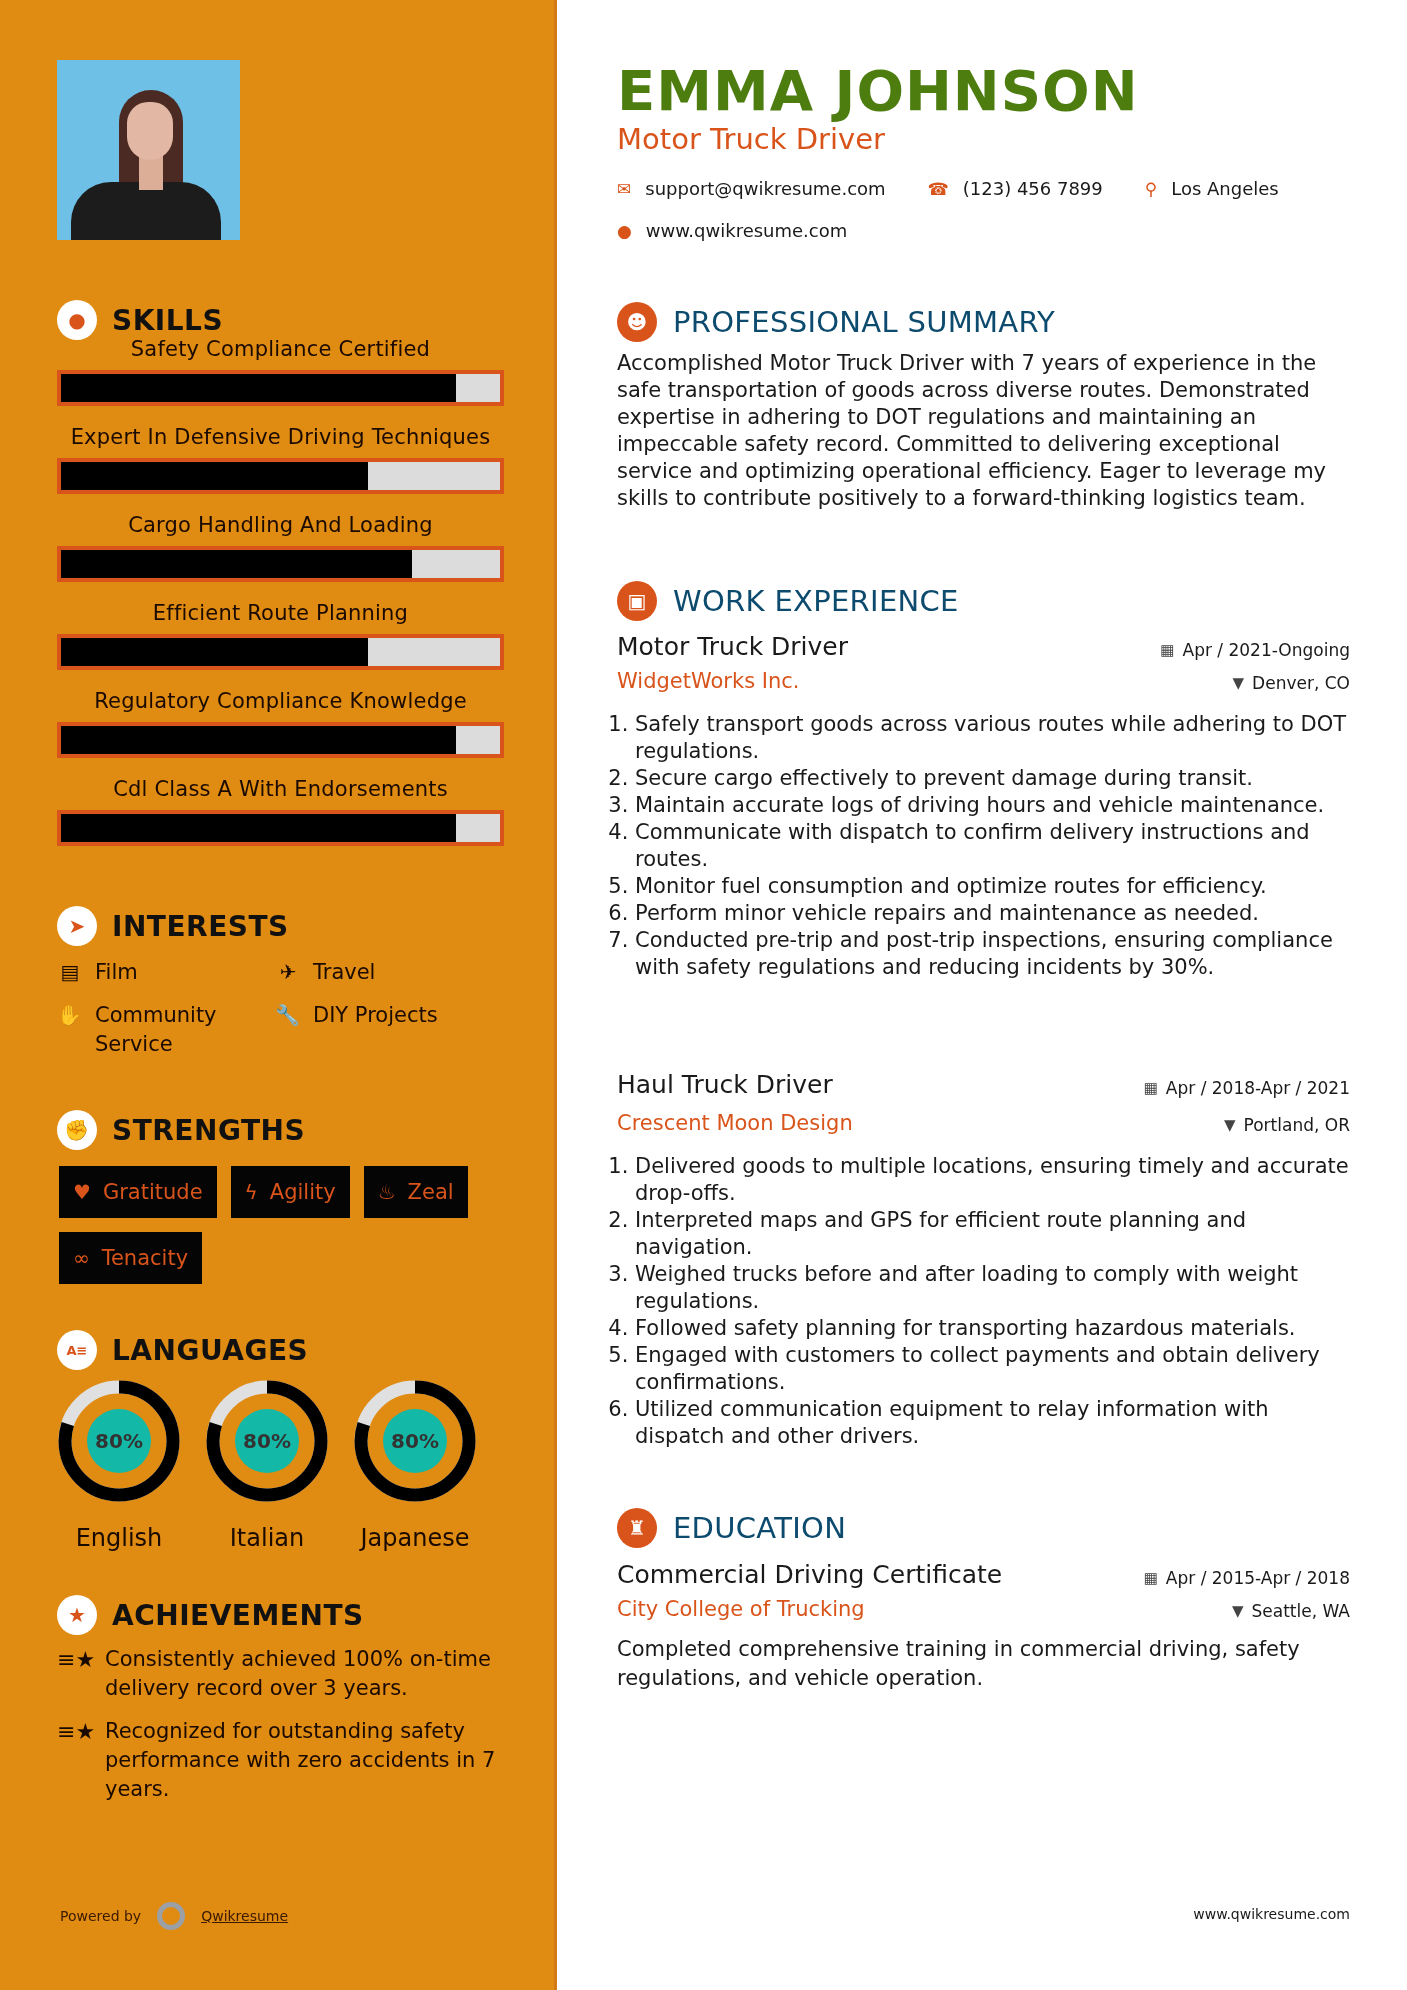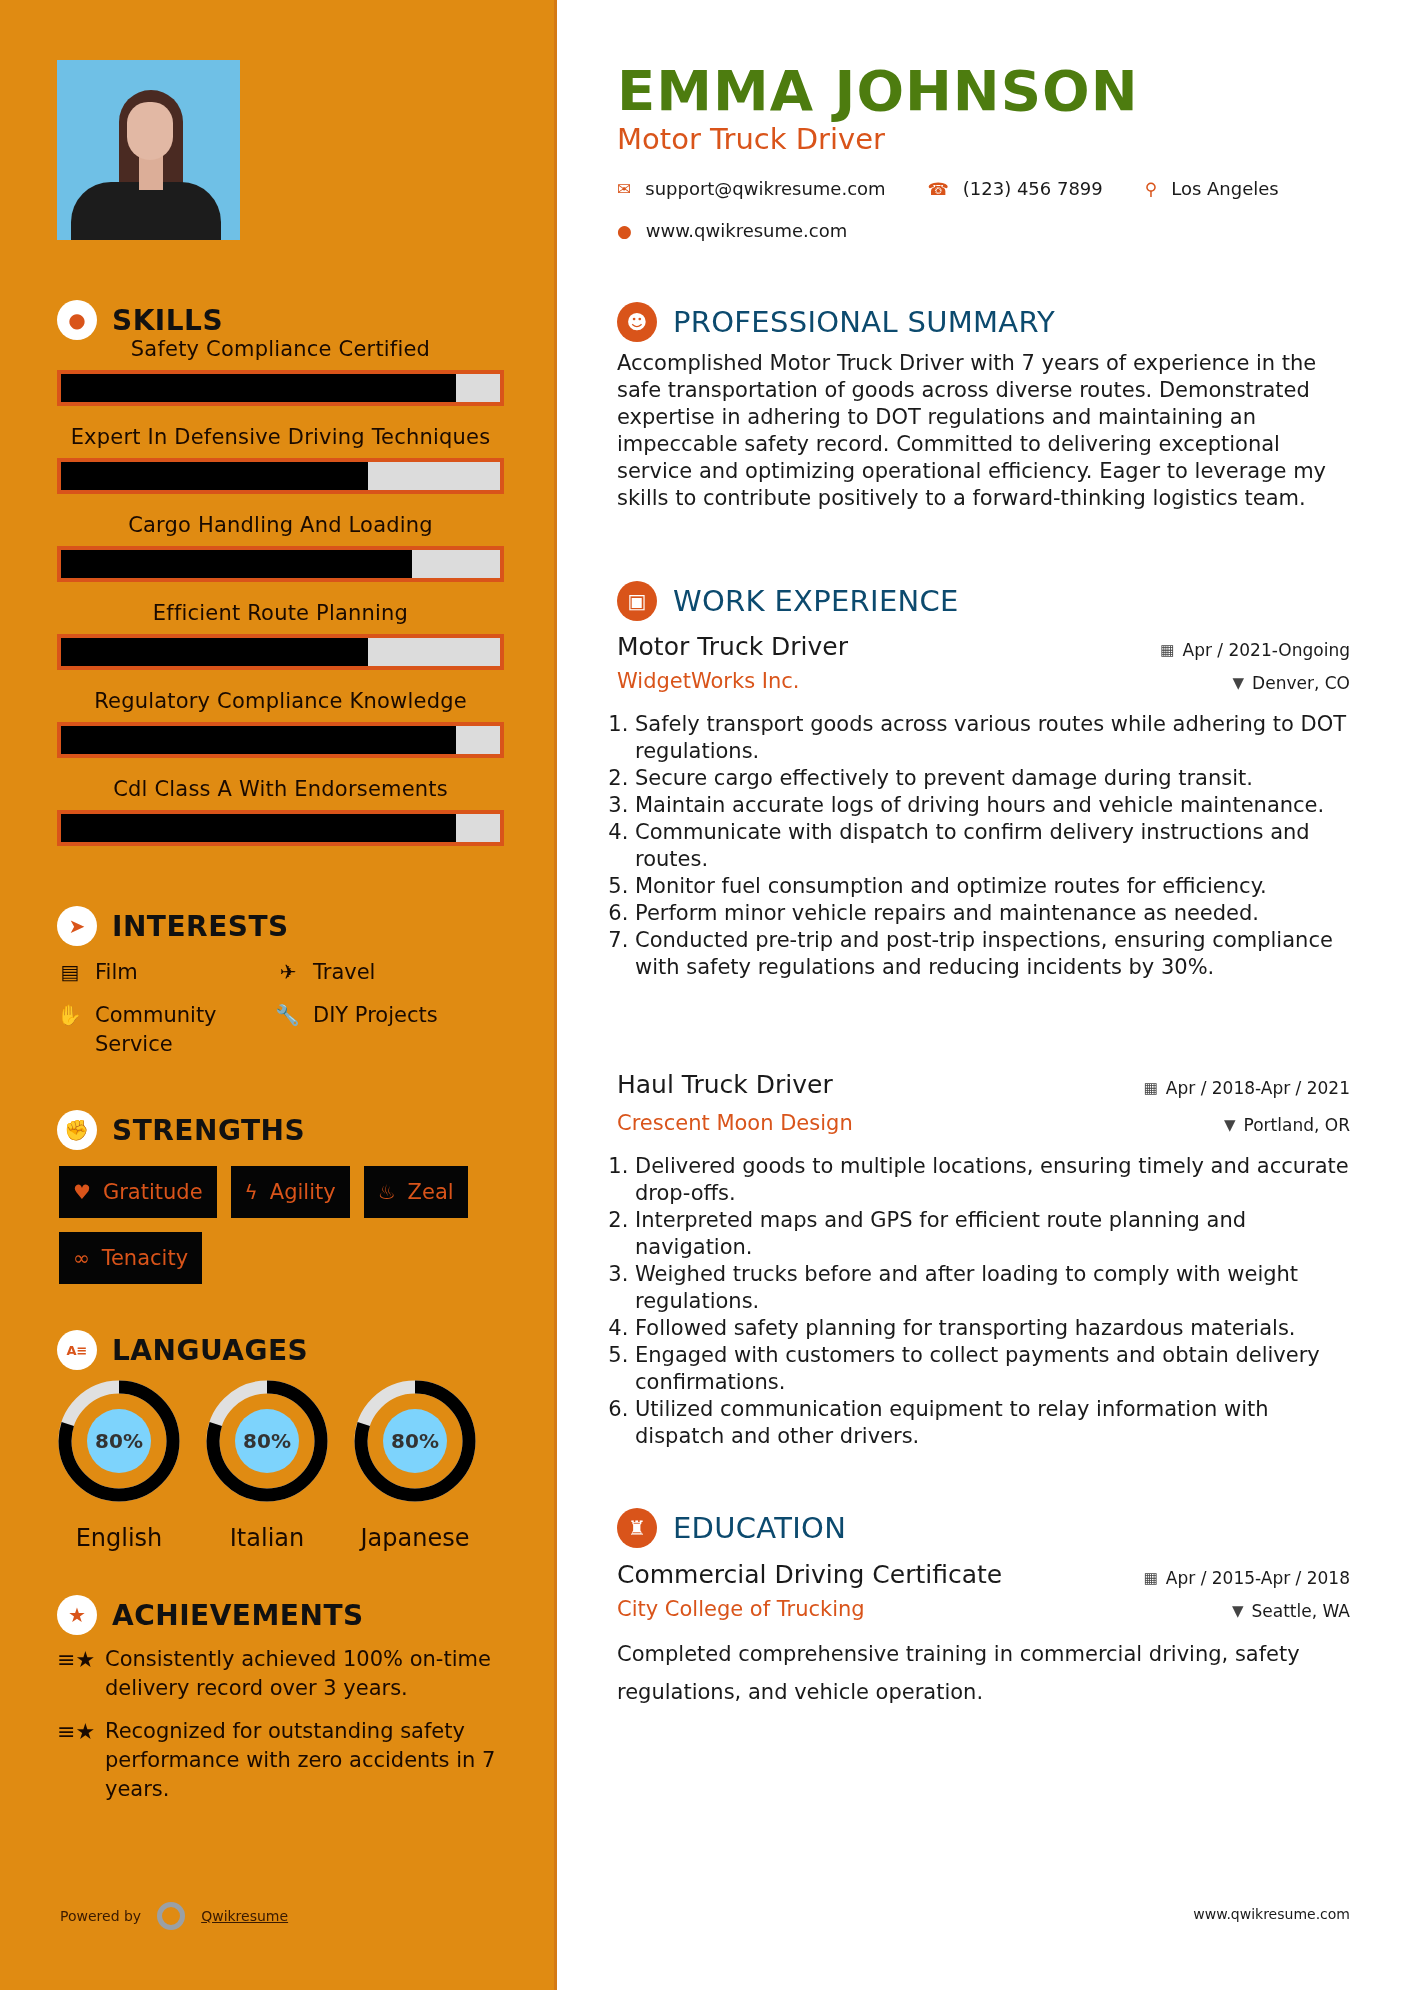--- a/index.html
+++ b/index.html
@@ -52,21 +52,21 @@
   }
   .tag .ic { font-size: 20px; }
 
   
   .langs { position: absolute; left: 57px; top: 1380px; display: flex; gap: 24px; }
   .lang { width: 124px; display: flex; flex-direction: column; align-items: center; }
   .donut { width: 122px; height: 122px; position: relative; }
   .donut svg { position: absolute; left: 0; top: 0; }
   .donut .pct {
     position: absolute; left: 29px; top: 29px; width: 64px; height: 64px; border-radius: 50%;
-    background: #7dd3fc; display: flex; align-items: center; justify-content: center;
+    background: #14b8a6; display: flex; align-items: center; justify-content: center;
     font-weight: bold; font-size: 20px; color: #333;
   }
   .lang-name { margin-top: 22px; font-size: 24px; color: #1a0a00; }
 
   
   .achs { position: absolute; left: 57px; top: 1645px; width: 450px; }
   .ach { display: flex; gap: 14px; font-size: 21px; line-height: 29px; color: #1a0a00; margin-bottom: 14px; }
   .ach .ic { width: 34px; font-size: 22px; padding-top: 0; flex-shrink: 0; }
 
   .powered { position: absolute; left: 60px; top: 1902px; display: flex; align-items: center; gap: 16px; font-size: 14px; color: #3a1a00; }
@@ -91,21 +91,21 @@
   .summary { position: absolute; left: 617px; top: 350px; width: 740px; font-size: 21px; line-height: 27px; color: #1a1a1a; }
 
   .job { position: absolute; left: 617px; width: 733px; }
   .job-row { display: flex; justify-content: space-between; align-items: baseline; }
   .job-title { font-size: 25px; color: #1a1a1a; }
   .job-co { font-size: 21px; color: #d9541a; }
   .job-meta { font-size: 17px; color: #1a1a1a; display: flex; gap: 8px; align-items: center; }
   .job-meta .ic { font-size: 15px; color: #444; }
   .job ol { margin-top: 18px; padding-left: 18px; font-size: 21px; line-height: 27px; color: #1a1a1a; }
   .job ol li { padding-left: 0; }
-  .edu-desc { margin-top: 14px; font-size: 21px; line-height: 38px; color: #1a1a1a; }
+  .edu-desc { margin-top: 14px; font-size: 21px; line-height: 29px; color: #1a1a1a; }
 
   .footer-url { position: absolute; right: 57px; top: 1906px; font-size: 14px; color: #1a1a1a; }
 </style>
 </head>
 <body>
 
 <div class="sidebar">
   <div class="photo">
     <div class="hair"></div>
       <div class="body"></div>

